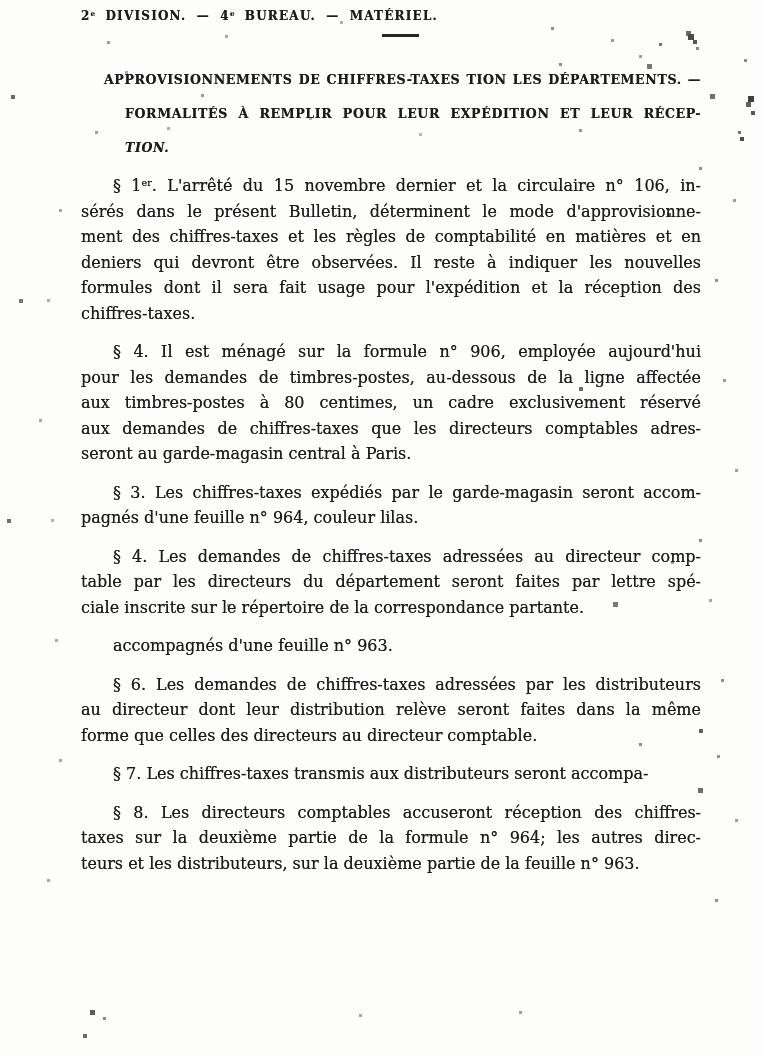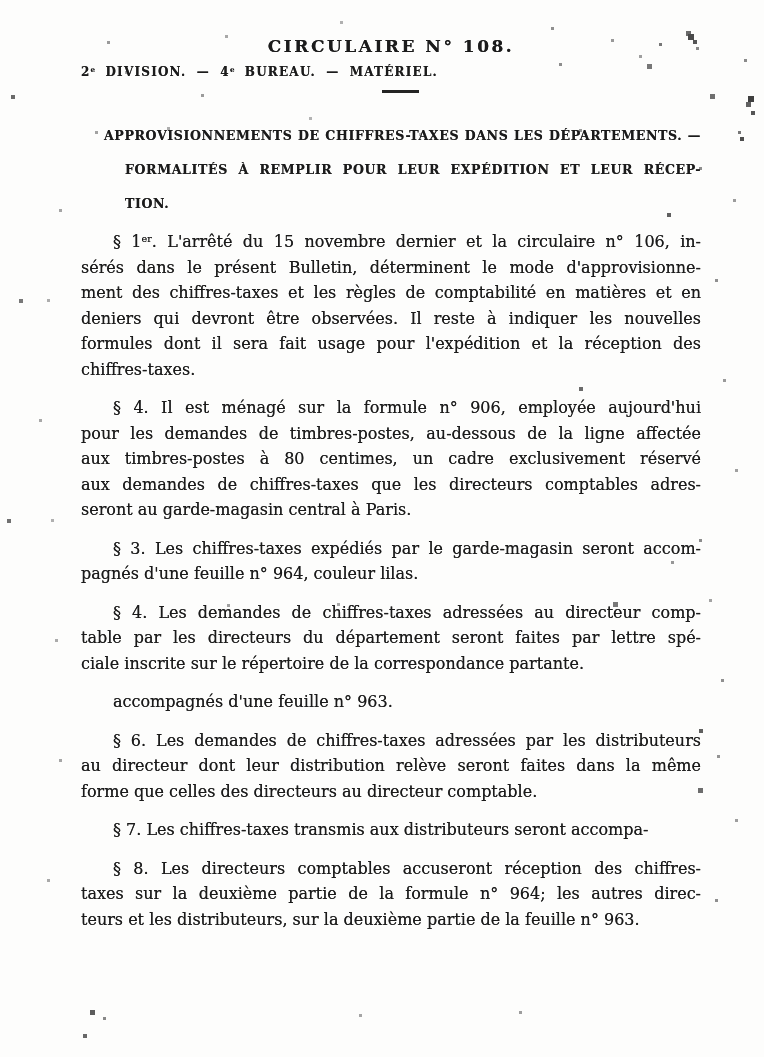--- a/index.html
+++ b/index.html
@@ -62,20 +62,21 @@
     text-align: justify;
     text-align-last: justify;
     padding-left: 44px;
   }
   .subject .subject-line:first-child {
     padding-left: 0;
     text-indent: 23px;
   }
   .subject .subject-line:last-child {
     text-align-last: left;
+    font-style: italic;
   }
 
   
   .body-text { margin-top: 5px; }
 
   .para {
     margin-top: 13px;
     font-size: 16px;
     line-height: 25.5px;
     text-shadow: 0 0 0.55px rgba(20,20,20,0.75);
@@ -131,28 +132,27 @@
   }
 </style>
 </head>
 <body>
 
 <div class="page">
   <div class="speckles"></div>
   <div class="blotches"></div>
 
   <div class="content">
-    <div class="doc-title">CIRCULAIRE N° 108.</div>
 
     <div class="doc-subtitle">2<sup>e</sup> DIVISION. — 4<sup>e</sup> BUREAU. — MATÉRIEL.</div>
 
     <div class="header-rule"></div>
 
     <div class="subject">
-        <div class="subject-line">APPROVISIONNEMENTS DE CHIFFRES-TAXES DANS LES DÉPARTEMENTS. —</div>
+        <div class="subject-line">APPROVISIONNEMENTS DE CHIFFRES-TAXES TION LES DÉPARTEMENTS. —</div>
         <div class="subject-line">FORMALITÉS À REMPLIR POUR LEUR EXPÉDITION ET LEUR RÉCEP-</div>
         <div class="subject-line">TION.</div>
       </div>
 
     <div class="body-text">
         <div class="para">
           <div class="line">§ 1<sup>er</sup>. L'arrêté du 15 novembre dernier et la circulaire n° 106, in-</div>
           <div class="line">sérés dans le présent Bulletin, déterminent le mode d'approvisionne-</div>
           <div class="line">ment des chiffres-taxes et les règles de comptabilité en matières et en</div>
           <div class="line">deniers qui devront être observées. Il reste à indiquer les nouvelles</div>

